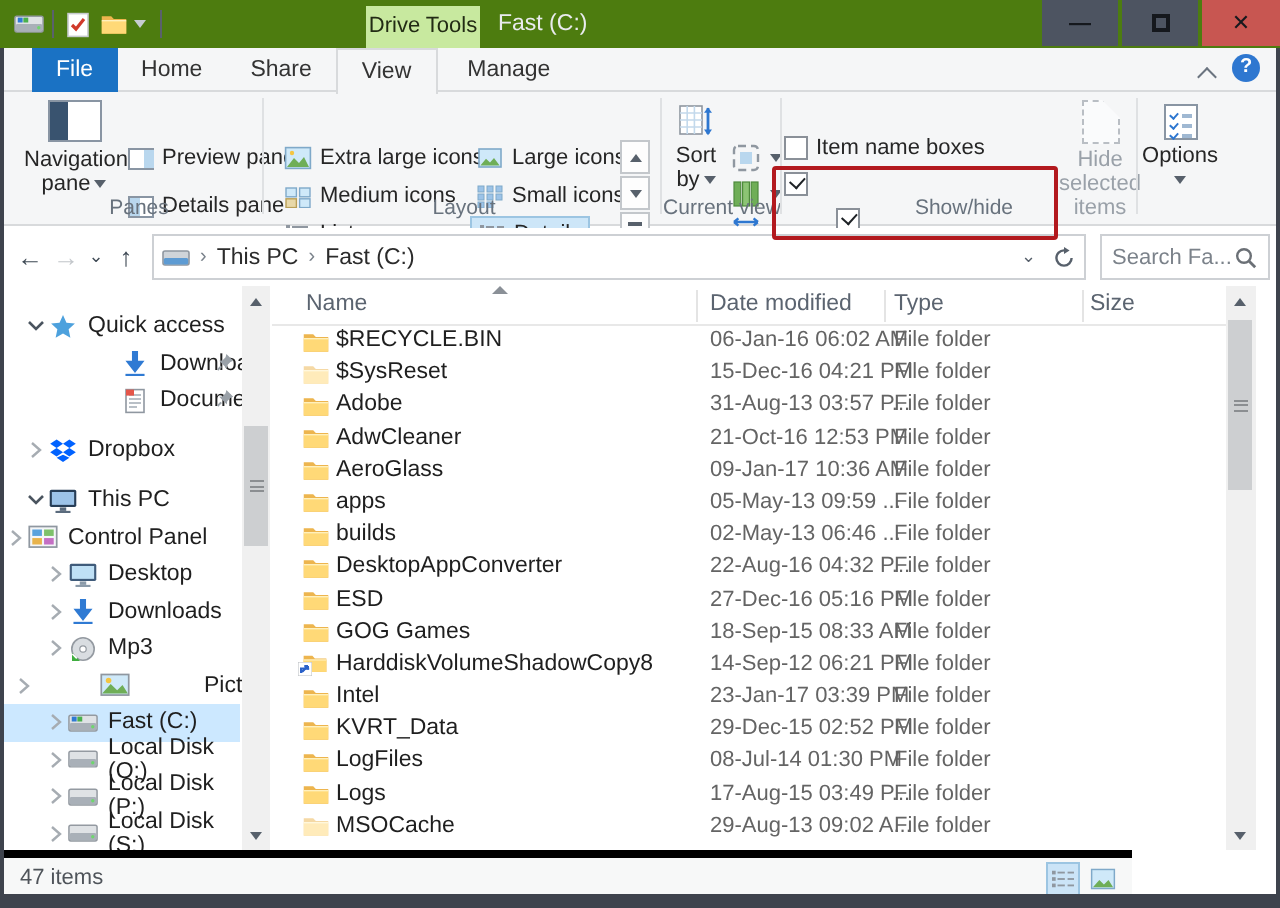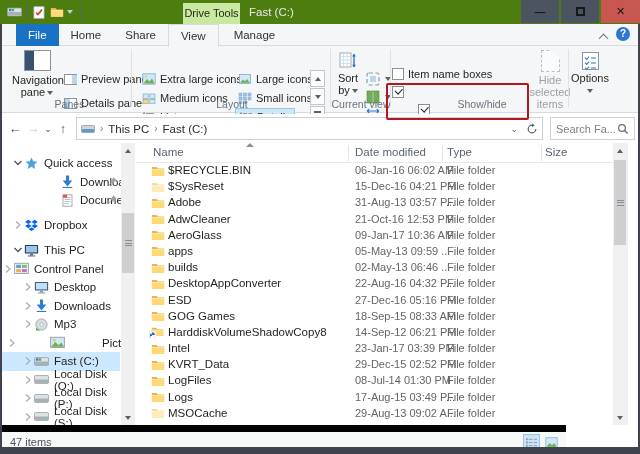--- a/index.html
+++ b/index.html
@@ -97,21 +97,21 @@
   .frow { position:relative; height:16.2px; }
   .frow .fic { position:absolute; left:15px; top:1.5px; }
   .frow .fname { position:absolute; left:32px; top:1px; font-size:11.5px; color:#1f1f1f; white-space:nowrap; }
   .frow .fdate { position:absolute; left:219px; top:1px; font-size:11px; color:#646464; white-space:nowrap; }
   .frow .ftype { position:absolute; left:311px; top:1px; font-size:11px; color:#646464; }
   .frow .fsize { position:absolute; left:409px; top:1px; font-size:11px; color:#646464; }
   .fic.hidden-item { opacity:0.5; }
   #list-scroll { right:10px; top:0; width:15px; height:282px; background:#f0f0f0; position:absolute; }
 
   
-  #statusbar { position:absolute; left:0; top:401px; width:564px; height:22px; background:#f7f8f8; border-top:7px solid #000000; }
+  #statusbar { position:absolute; left:0; top:401px; width:564px; height:22px; background:#f7f8f8; border-top:4px solid #000000; }
   #item-count { position:absolute; left:8px; top:4px; font-size:11px; color:#4f545a; }
   .view-btn { position:absolute; top:2px; width:17px; height:17px; border:1px solid transparent; display:flex; align-items:center; justify-content:center; }
   .view-btn.active { background:#cbe4f7; border-color:#9cc5e2; }
   #bottom-strip { position:absolute; left:0; top:447px; width:640px; height:7px; background:#3e434d; }
 
   .ic { display:block; }
 </style>
 </head>
 <body>
 

